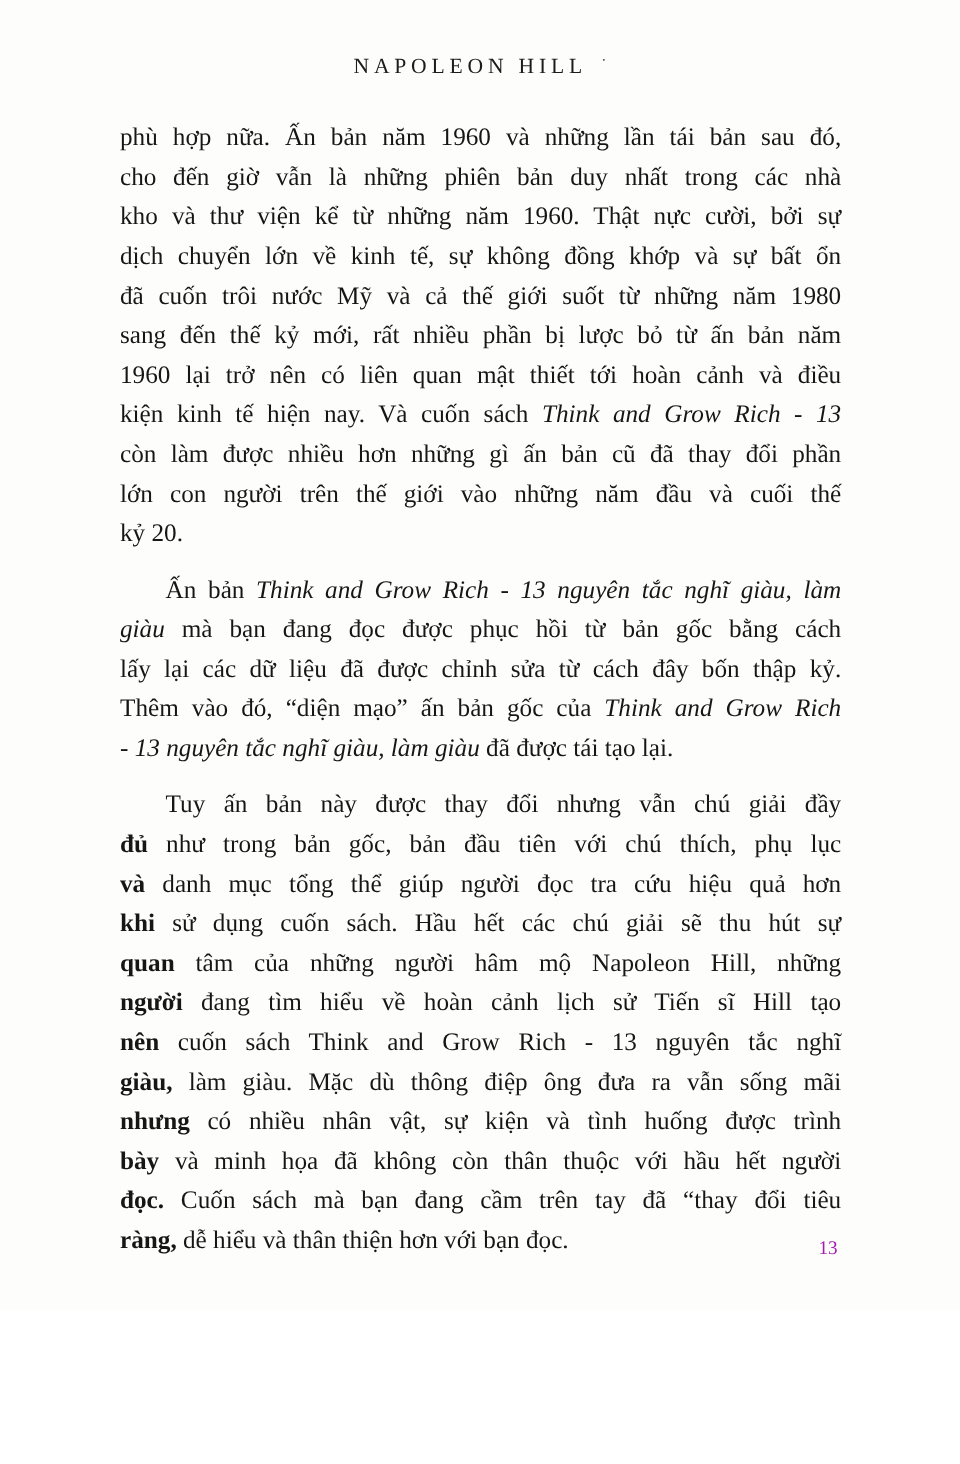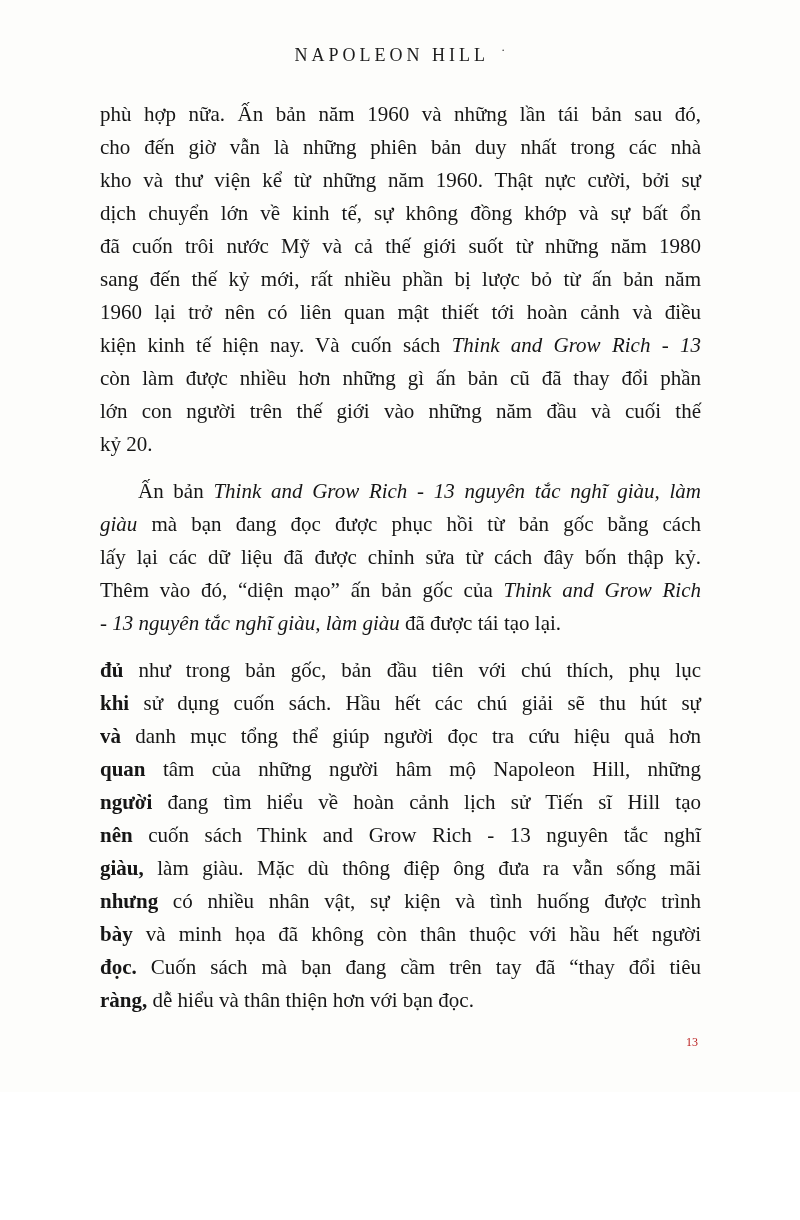--- a/index.html
+++ b/index.html
@@ -55,22 +55,22 @@
   }
   .line.first-indent {
     padding-left: 38px;
   }
   .italic { font-style: italic; }
   .bold { font-weight: 700; }
   .page-number {
     position: absolute;
     right: 102px;
     bottom: 42px;
-    font-size: 12px;
-    color: #b91c1c;
+    font-size: 16px;
+    color: #a21caf;
   }
 </style>
 </head>
 <body>
 
 <div class="page">
   <header class="running-head">
     <span>NAPOLEON HILL</span><span class="head-mark">·</span>
   </header>
 
@@ -89,23 +89,24 @@
         <div class="line last"><span>kỷ 20.</span></div>
       </div>
       <div class="para">
         <div class="line first-indent"><span>Ấn bản </span><span class="italic">Think and Grow Rich - 13 nguyên tắc nghĩ giàu, làm</span></div>
         <div class="line"><span class="italic">giàu</span><span> mà bạn đang đọc được phục hồi từ bản gốc bằng cách</span></div>
         <div class="line"><span>lấy lại các dữ liệu đã được chỉnh sửa từ cách đây bốn thập kỷ.</span></div>
         <div class="line"><span>Thêm vào đó, “diện mạo” ấn bản gốc của </span><span class="italic">Think and Grow Rich</span></div>
         <div class="line last"><span class="italic">- 13 nguyên tắc nghĩ giàu, làm giàu</span><span> đã được tái tạo lại.</span></div>
       </div>
       <div class="para">
+        <div class="line first-indent"><span>Tuy ấn bản này được thay đổi nhưng vẫn chú giải đầy</span></div>
         <div class="line"><span class="bold">đủ</span><span> như trong bản gốc, bản đầu tiên với chú thích, phụ lục</span></div>
+        <div class="line"><span class="bold">và</span><span> danh mục tổng thể giúp người đọc tra cứu hiệu quả hơn</span></div>
         <div class="line"><span class="bold">khi</span><span> sử dụng cuốn sách. Hầu hết các chú giải sẽ thu hút sự</span></div>
-        <div class="line"><span class="bold">và</span><span> danh mục tổng thể giúp người đọc tra cứu hiệu quả hơn</span></div>
         <div class="line"><span class="bold">quan</span><span> tâm của những người hâm mộ Napoleon Hill, những</span></div>
         <div class="line"><span class="bold">người</span><span> đang tìm hiểu về hoàn cảnh lịch sử Tiến sĩ Hill tạo</span></div>
         <div class="line"><span class="bold">nên</span><span> cuốn sách Think and Grow Rich - 13 nguyên tắc nghĩ</span></div>
         <div class="line"><span class="bold">giàu,</span><span> làm giàu. Mặc dù thông điệp ông đưa ra vẫn sống mãi</span></div>
         <div class="line"><span class="bold">nhưng</span><span> có nhiều nhân vật, sự kiện và tình huống được trình</span></div>
         <div class="line"><span class="bold">bày</span><span> và minh họa đã không còn thân thuộc với hầu hết người</span></div>
         <div class="line"><span class="bold">đọc.</span><span> Cuốn sách mà bạn đang cầm trên tay đã “thay đổi tiêu</span></div>
         <div class="line last"><span class="bold">ràng,</span><span> dễ hiểu và thân thiện hơn với bạn đọc.</span></div>
       </div>
     </main>

